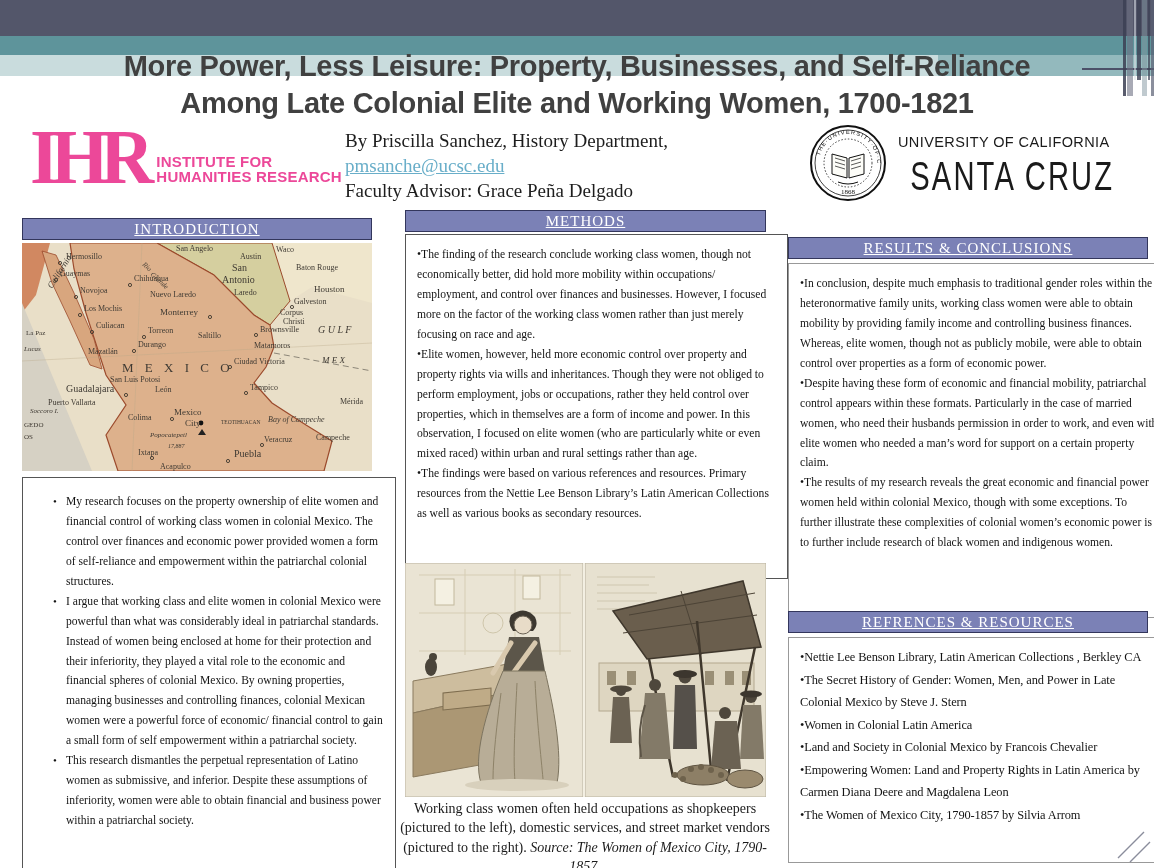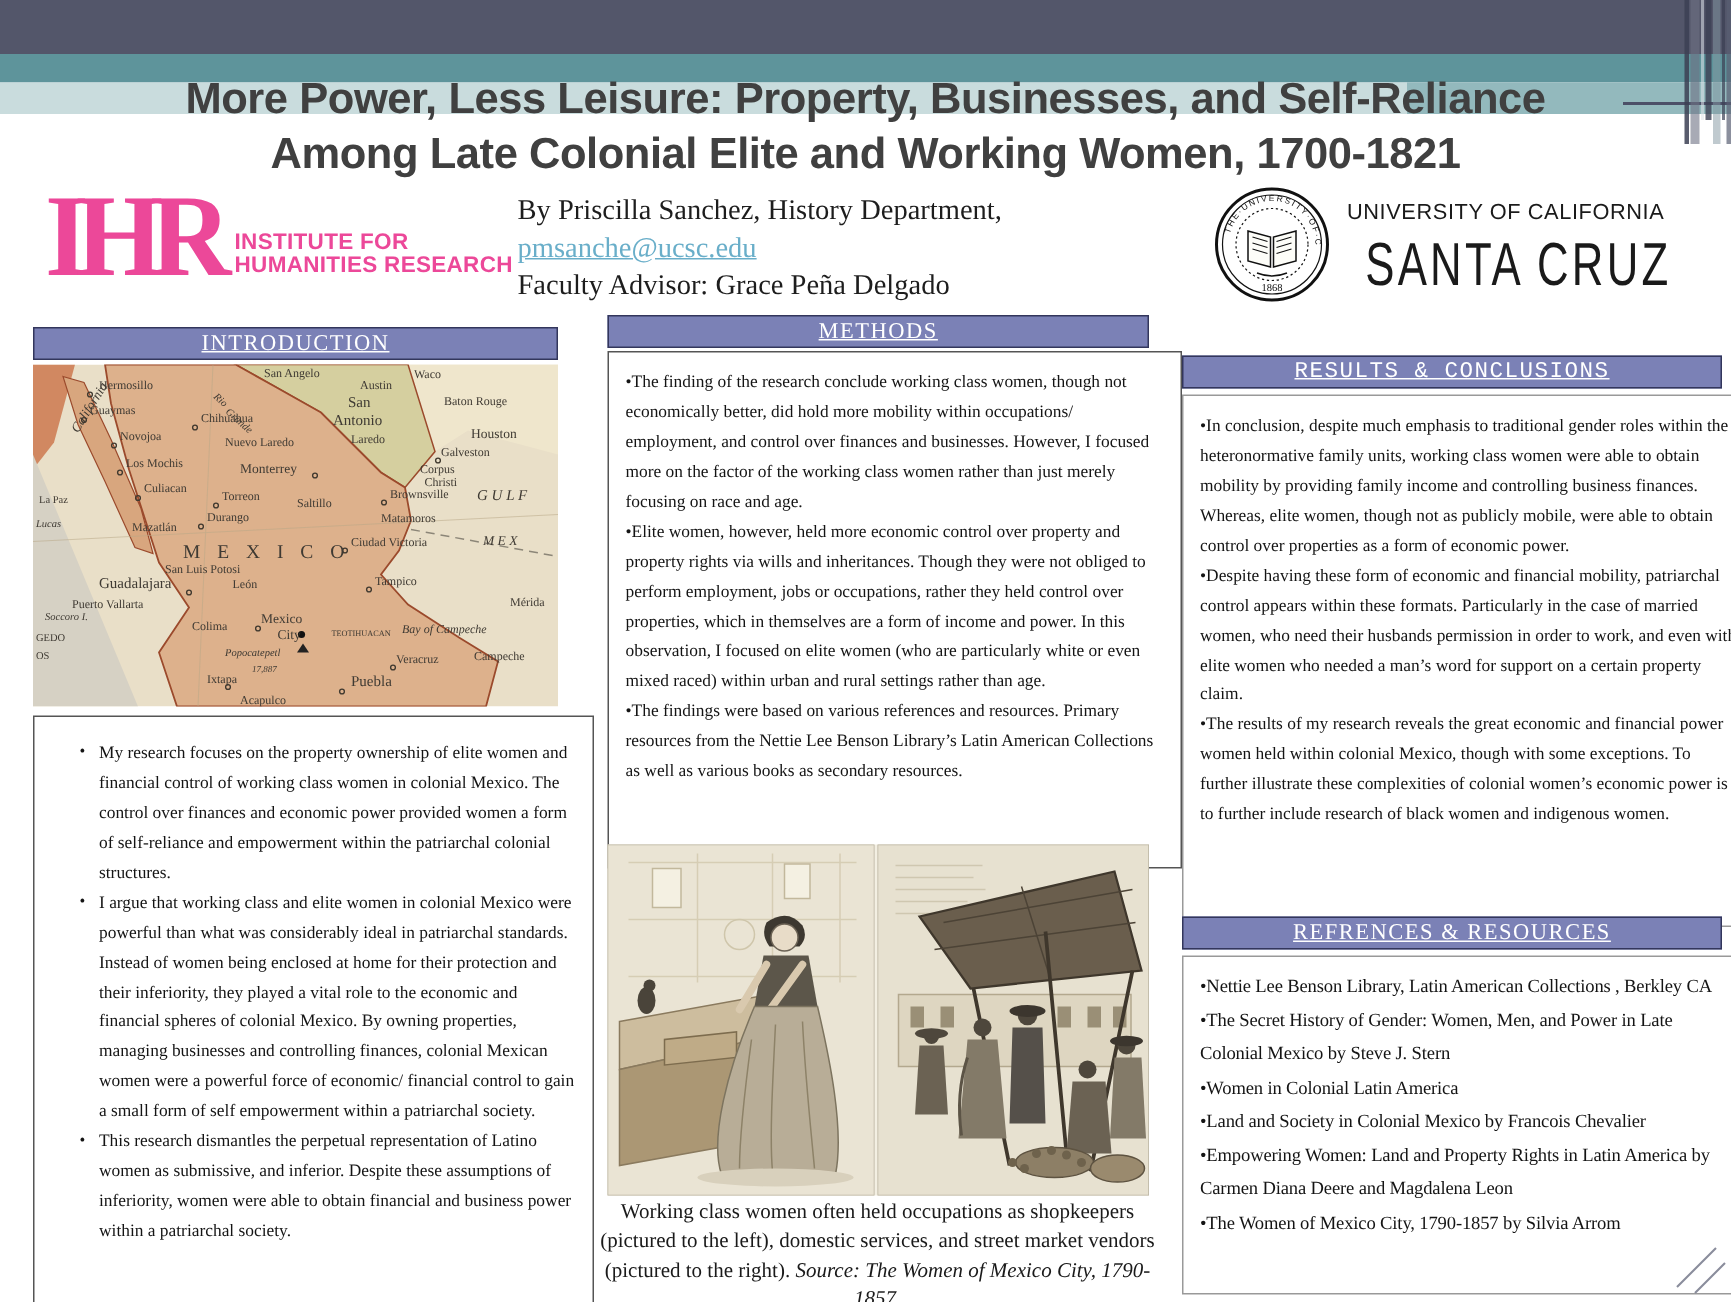--- a/index.html
+++ b/index.html
@@ -310,21 +310,21 @@
             <circle cx="136" cy="212" r="3"></circle>
         </g>
       </g>
     </svg>
   </div>
 
   <div class="caption">
     <span>Working class women often held occupations as shopkeepers (pictured to the left), domestic services, and street market vendors (pictured to the right).  </span><span class="src">Source: The Women of Mexico City, 1790-1857.</span>
   </div>
 
-  <div class="sec-h" style="top:237px;left:788px;width:358px;height:20px;font-family:Liberation Mono, monospace;">
+  <div class="sec-h" style="top:237px;left:788px;width:358px;height:20px;">
     <span>RESULTS &amp; CONCLUSIONS</span>
   </div>
 
   <div class="tbox tbox-lt" style="top:263px;left:788px;width:358px;height:333px;padding:10px 11px;">
       <div class="bpara">•In conclusion,  despite much emphasis to traditional gender roles within the heteronormative family units, working class women were able to obtain mobility by providing family income and controlling business finances. Whereas, elite women, though not as publicly mobile, were able to obtain control over properties as a form of economic power.</div>
       <div class="bpara">•Despite having these form of economic and financial mobility, patriarchal control appears within these formats. Particularly in the case of married women, who need their husbands permission in order to work, and even with elite women who needed a man’s word for support on a certain property claim.</div>
       <div class="bpara">•The results of my research reveals the great economic and financial power women held within colonial Mexico, though with some exceptions. To further illustrate these complexities of colonial women’s economic power is to further include research of black women and indigenous women.</div>
     </div>
 
   <div class="sec-h" style="top:611px;left:788px;width:358px;height:20px;">

